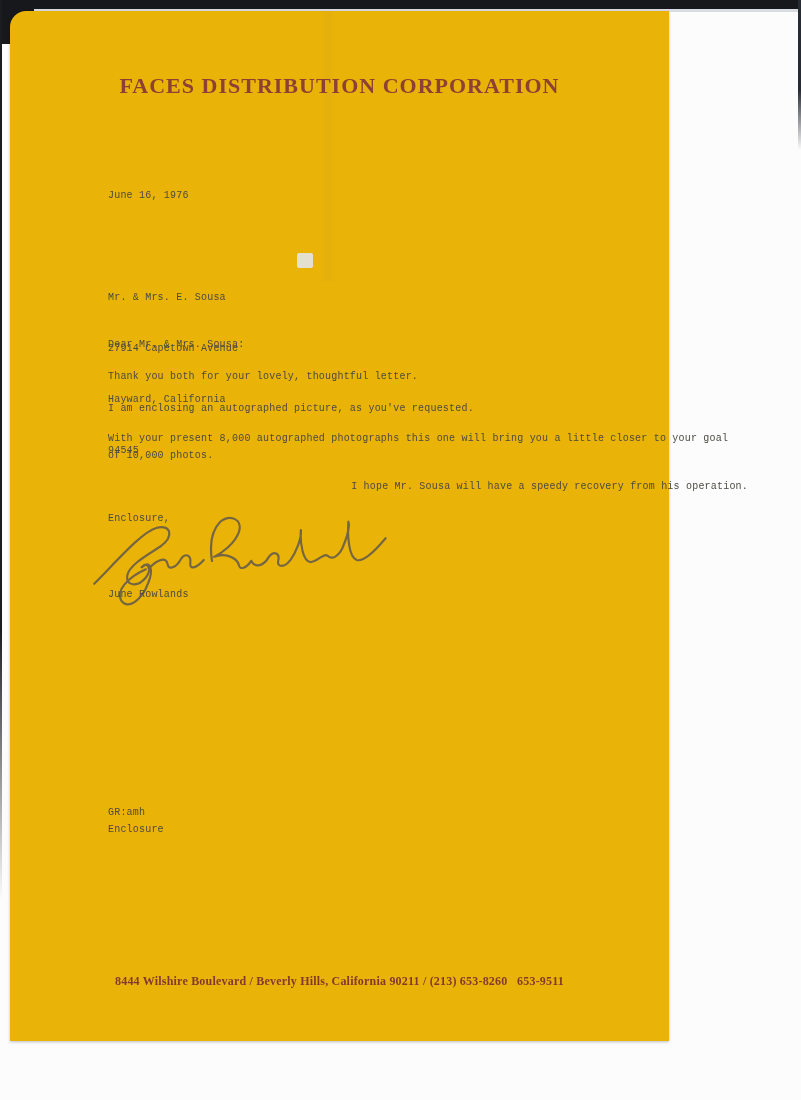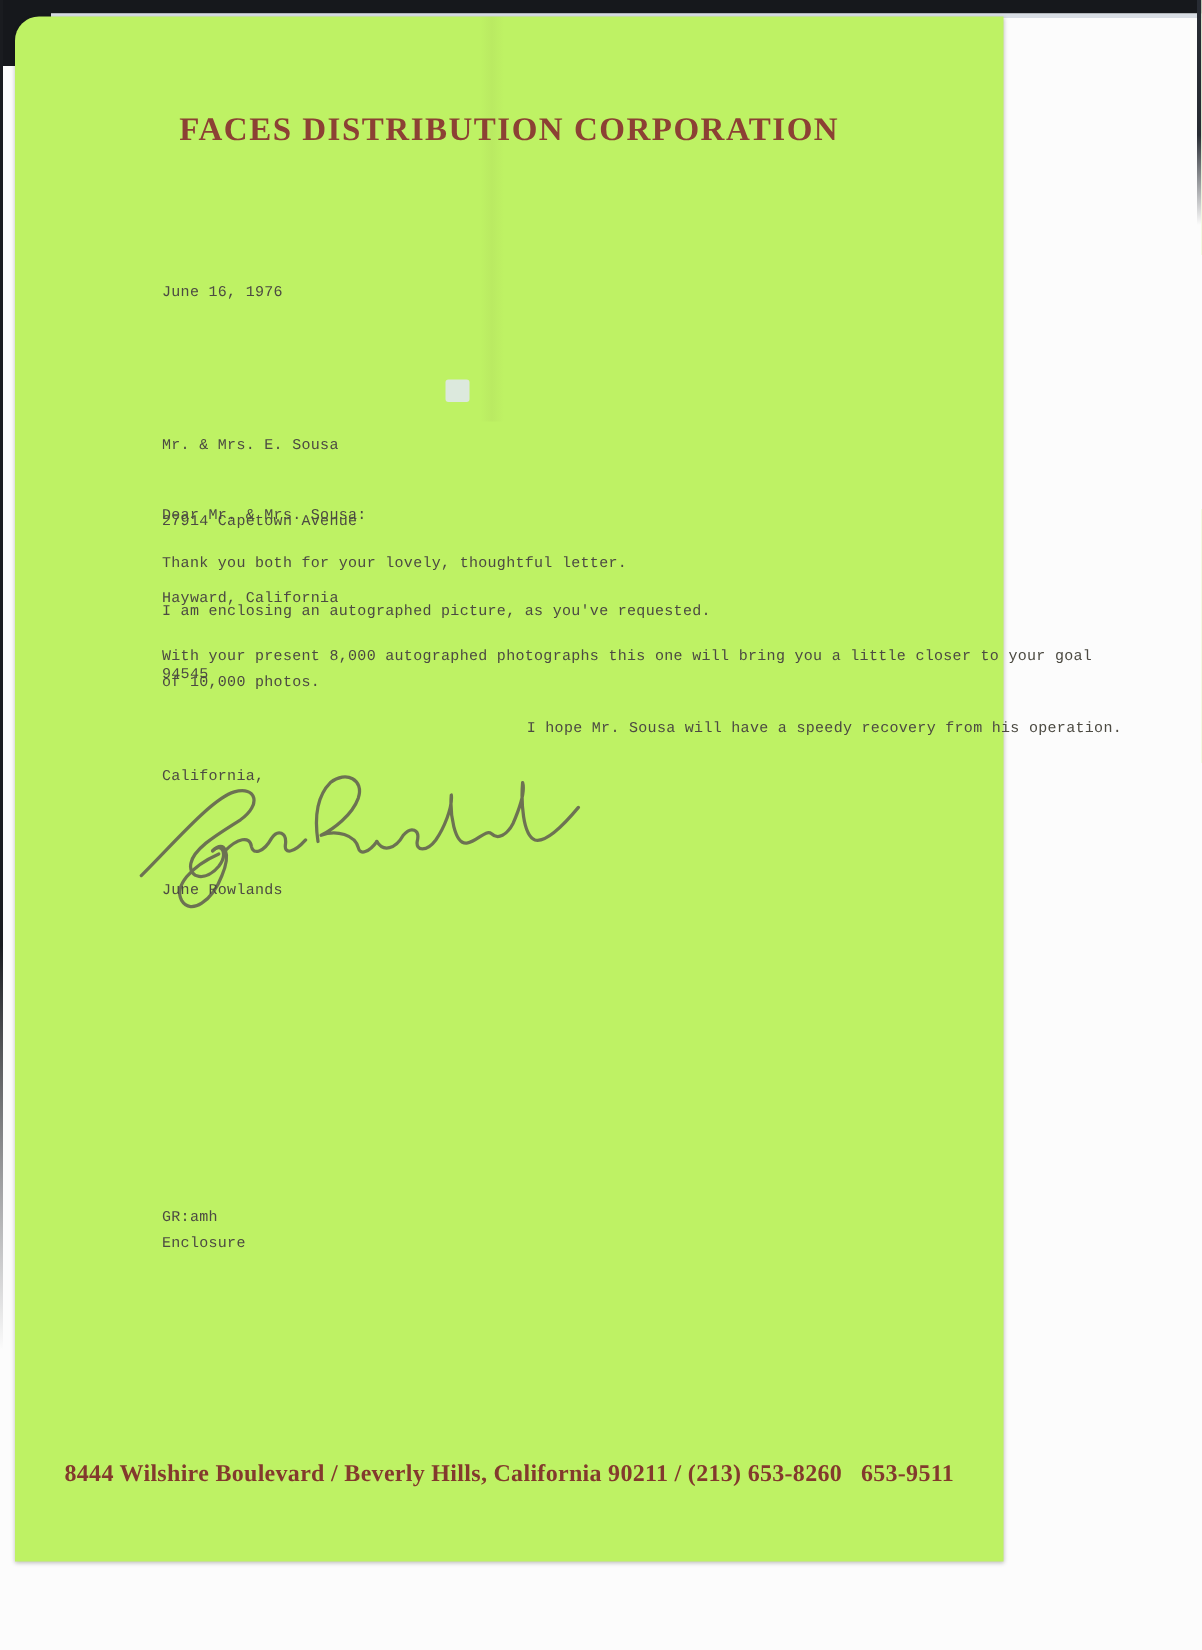--- a/index.html
+++ b/index.html
@@ -27,21 +27,21 @@
     position:absolute;left:0;top:0;width:2px;height:900px;
     background:linear-gradient(#1a1c20 70%,rgba(26,28,32,0));
   }
   .right-dark-line{
     position:absolute;right:0;top:0;width:3px;height:150px;
     background:linear-gradient(#272b33 60%,rgba(39,43,51,0));
   }
   
   .paper{
     position:absolute;left:10px;top:11px;width:659px;height:1030px;
-    background:#bef264;
+    background:#eab308;
     border-top-left-radius:16px;
     box-shadow:0 1px 3px rgba(0,0,0,.25);
   }
   .fold{
     position:absolute;left:310px;top:0;width:16px;height:270px;
     background:linear-gradient(90deg,rgba(120,110,70,0) 0%,rgba(120,110,70,.06) 50%,rgba(120,110,70,0) 100%);
   }
   .letterhead{
     position:absolute;left:0;top:62px;width:100%;
     text-align:center;
@@ -76,21 +76,21 @@
   .sig svg{display:block;width:100%;height:100%;}
   .scan-smudge{
     position:absolute;left:287px;top:242px;width:16px;height:15px;
     background:#e2e8f2;opacity:.85;border-radius:2px;
   }
   .footer-line{
     position:absolute;left:0;top:963px;width:100%;
     text-align:center;
     font-family:"Liberation Serif","DejaVu Serif",serif;
     font-weight:bold;
-    font-size:16px;
+    font-size:12px;
     letter-spacing:.2px;
     color:#833a2d;
     white-space:pre-wrap;
   }
 </style>
 </head>
 <body>
 
 <div class="scan">
 
@@ -116,21 +116,21 @@
     </div>
     <div class="scan-smudge"></div>
 
     <div class="typed t-p1">Thank you both for your lovely, thoughtful letter.</div>
 
     <div class="typed t-salutation">Dear Mr. &amp; Mrs. Sousa:</div>
     <div class="typed t-p2">I am enclosing an autographed picture, as you've requested.</div>
     <div class="typed t-p3">With your present 8,000 autographed photographs this one will bring you a little closer to your goal of 10,000 photos.</div>
     <div class="typed t-p4">I hope Mr. Sousa will have a speedy recovery from his operation.</div>
 
-    <div class="typed t-closing">California,</div>
+    <div class="typed t-closing">Enclosure,</div>
 
     <div class="sig">
       <svg viewBox="0 0 300 100" xmlns="http://www.w3.org/2000/svg">
         <g fill="none" stroke="#5b564f" stroke-width="2.1" stroke-linecap="round" stroke-linejoin="round" opacity="0.82">
           <path d="M6,72 C28,50 52,22 66,18 C80,14 84,26 70,36 C56,45 40,54 38,64 C36,74 48,76 56,66 C62,58 58,50 52,56"></path>
           <path d="M52,56 C60,48 64,58 58,72 C52,88 38,98 32,88 C27,79 38,66 56,58"></path>
           <path d="M60,56 C68,48 76,46 77,53 C78,59 85,57 90,48 C94,42 100,44 99,52 C98,58 104,58 112,49"></path>
           <path d="M120,50 Q116,24 128,12 C138,4 150,10 146,22 C142,33 130,42 122,46 C132,42 144,46 146,54 C147,59 153,57 158,50"></path>
           <path d="M158,50 C162,57 170,55 175,46 C180,40 186,42 184,50 C183,56 190,57 196,49 C201,42 207,28 206,20 C205,32 208,52 216,51 C223,50 228,42 232,45 C236,49 242,46 246,38 C249,31 254,18 252,12 C251,24 252,46 260,49 C267,51 278,40 288,28"></path>
         </g>

